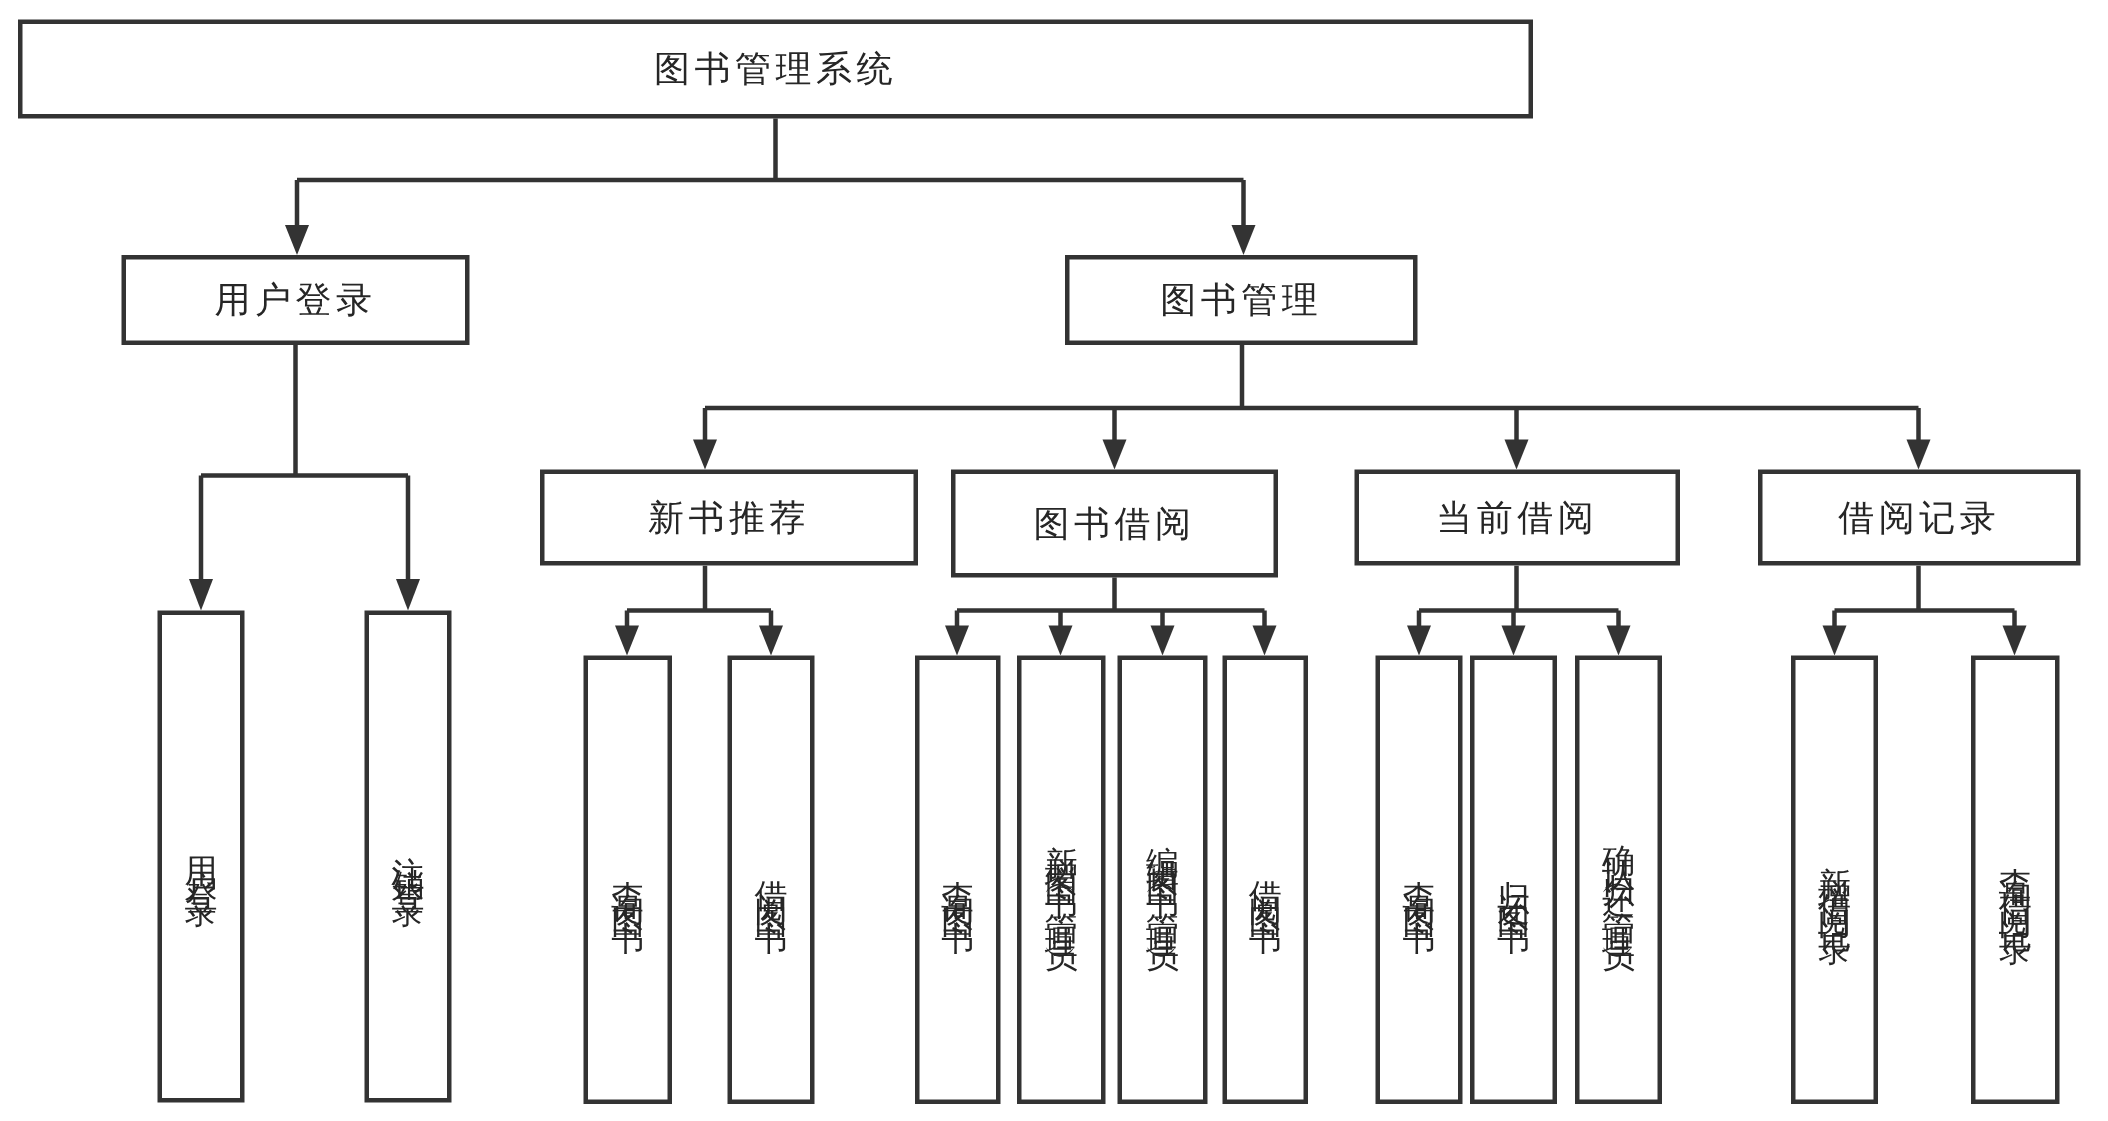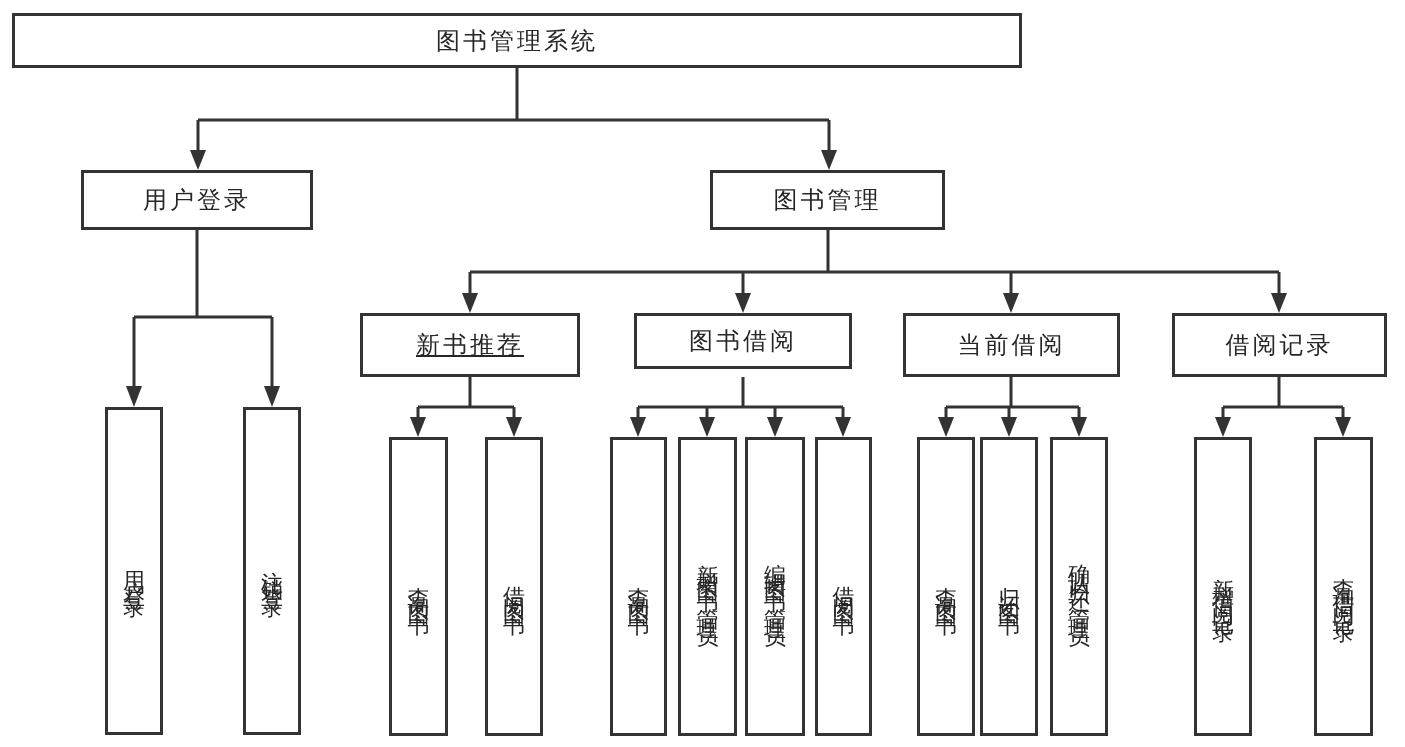--- a/index.html
+++ b/index.html
@@ -95,30 +95,30 @@
     <path class="cline" d="M1011,377 V407 M946,407 H1079 M946,407 V420 M1009,407 V420 M1079,407 V420"></path>
     <polygon class="ahead" points="938,417 954,417 946,437"></polygon>
     <polygon class="ahead" points="1001,417 1017,417 1009,437"></polygon>
     <polygon class="ahead" points="1071,417 1087,417 1079,437"></polygon>
 
     <path class="cline" d="M1279,377 V407 M1223,407 H1343 M1223,407 V420 M1343,407 V420"></path>
     <polygon class="ahead" points="1215,417 1231,417 1223,437"></polygon>
     <polygon class="ahead" points="1335,417 1351,417 1343,437"></polygon>
   </svg>
 
-  <div class="box hbox" style="left:12px; top:13px; width:1010px; height:55px;">图书管理系统</div>
+  <div class="box hbox" style="left:12px; top:13px; width:1010px; height:66px;">图书管理系统</div>
 
   <div class="box hbox" style="left:81px; top:170px; width:232px; height:60px;">用户登录</div>
   <div class="box hbox" style="left:710px; top:170px; width:235px; height:60px;text-align:right;">图书管理</div>
 
   <div class="box vbox" style="left:105px; top:407px; width:58px; height:328px;">用户登录</div>
   <div class="box vbox" style="left:243px; top:407px; width:58px; height:328px;">注销登录</div>
 
-  <div class="box hbox" style="left:360px; top:313px; width:220px; height:64px;text-decoration:underline;">新书推荐</div>
-  <div class="box hbox" style="left:634px; top:313px; width:218px; height:56px;">图书借阅</div>
+  <div class="box hbox" style="left:360px; top:313px; width:252px; height:64px;">新书推荐</div>
+  <div class="box hbox" style="left:634px; top:313px; width:218px; height:72px;">图书借阅</div>
   <div class="box hbox" style="left:903px; top:313px; width:217px; height:64px;">当前借阅</div>
   <div class="box hbox" style="left:1172px; top:313px; width:215px; height:64px;">借阅记录</div>
 
   <div class="box vbox" style="left:389px; top:437px; width:59px; height:299px;">查询图书</div>
   <div class="box vbox" style="left:485px; top:437px; width:58px; height:299px;">借阅图书</div>
 
   <div class="box vbox" style="left:610px; top:437px; width:57px; height:299px;">查询图书</div>
   <div class="box vbox" style="left:678px; top:437px; width:59px; height:299px;">新增图书（管理员）</div>
   <div class="box vbox" style="left:745px; top:437px; width:60px; height:299px;">编辑图书（管理员）</div>
   <div class="box vbox" style="left:815px; top:437px; width:57px; height:299px;">借阅图书</div>

